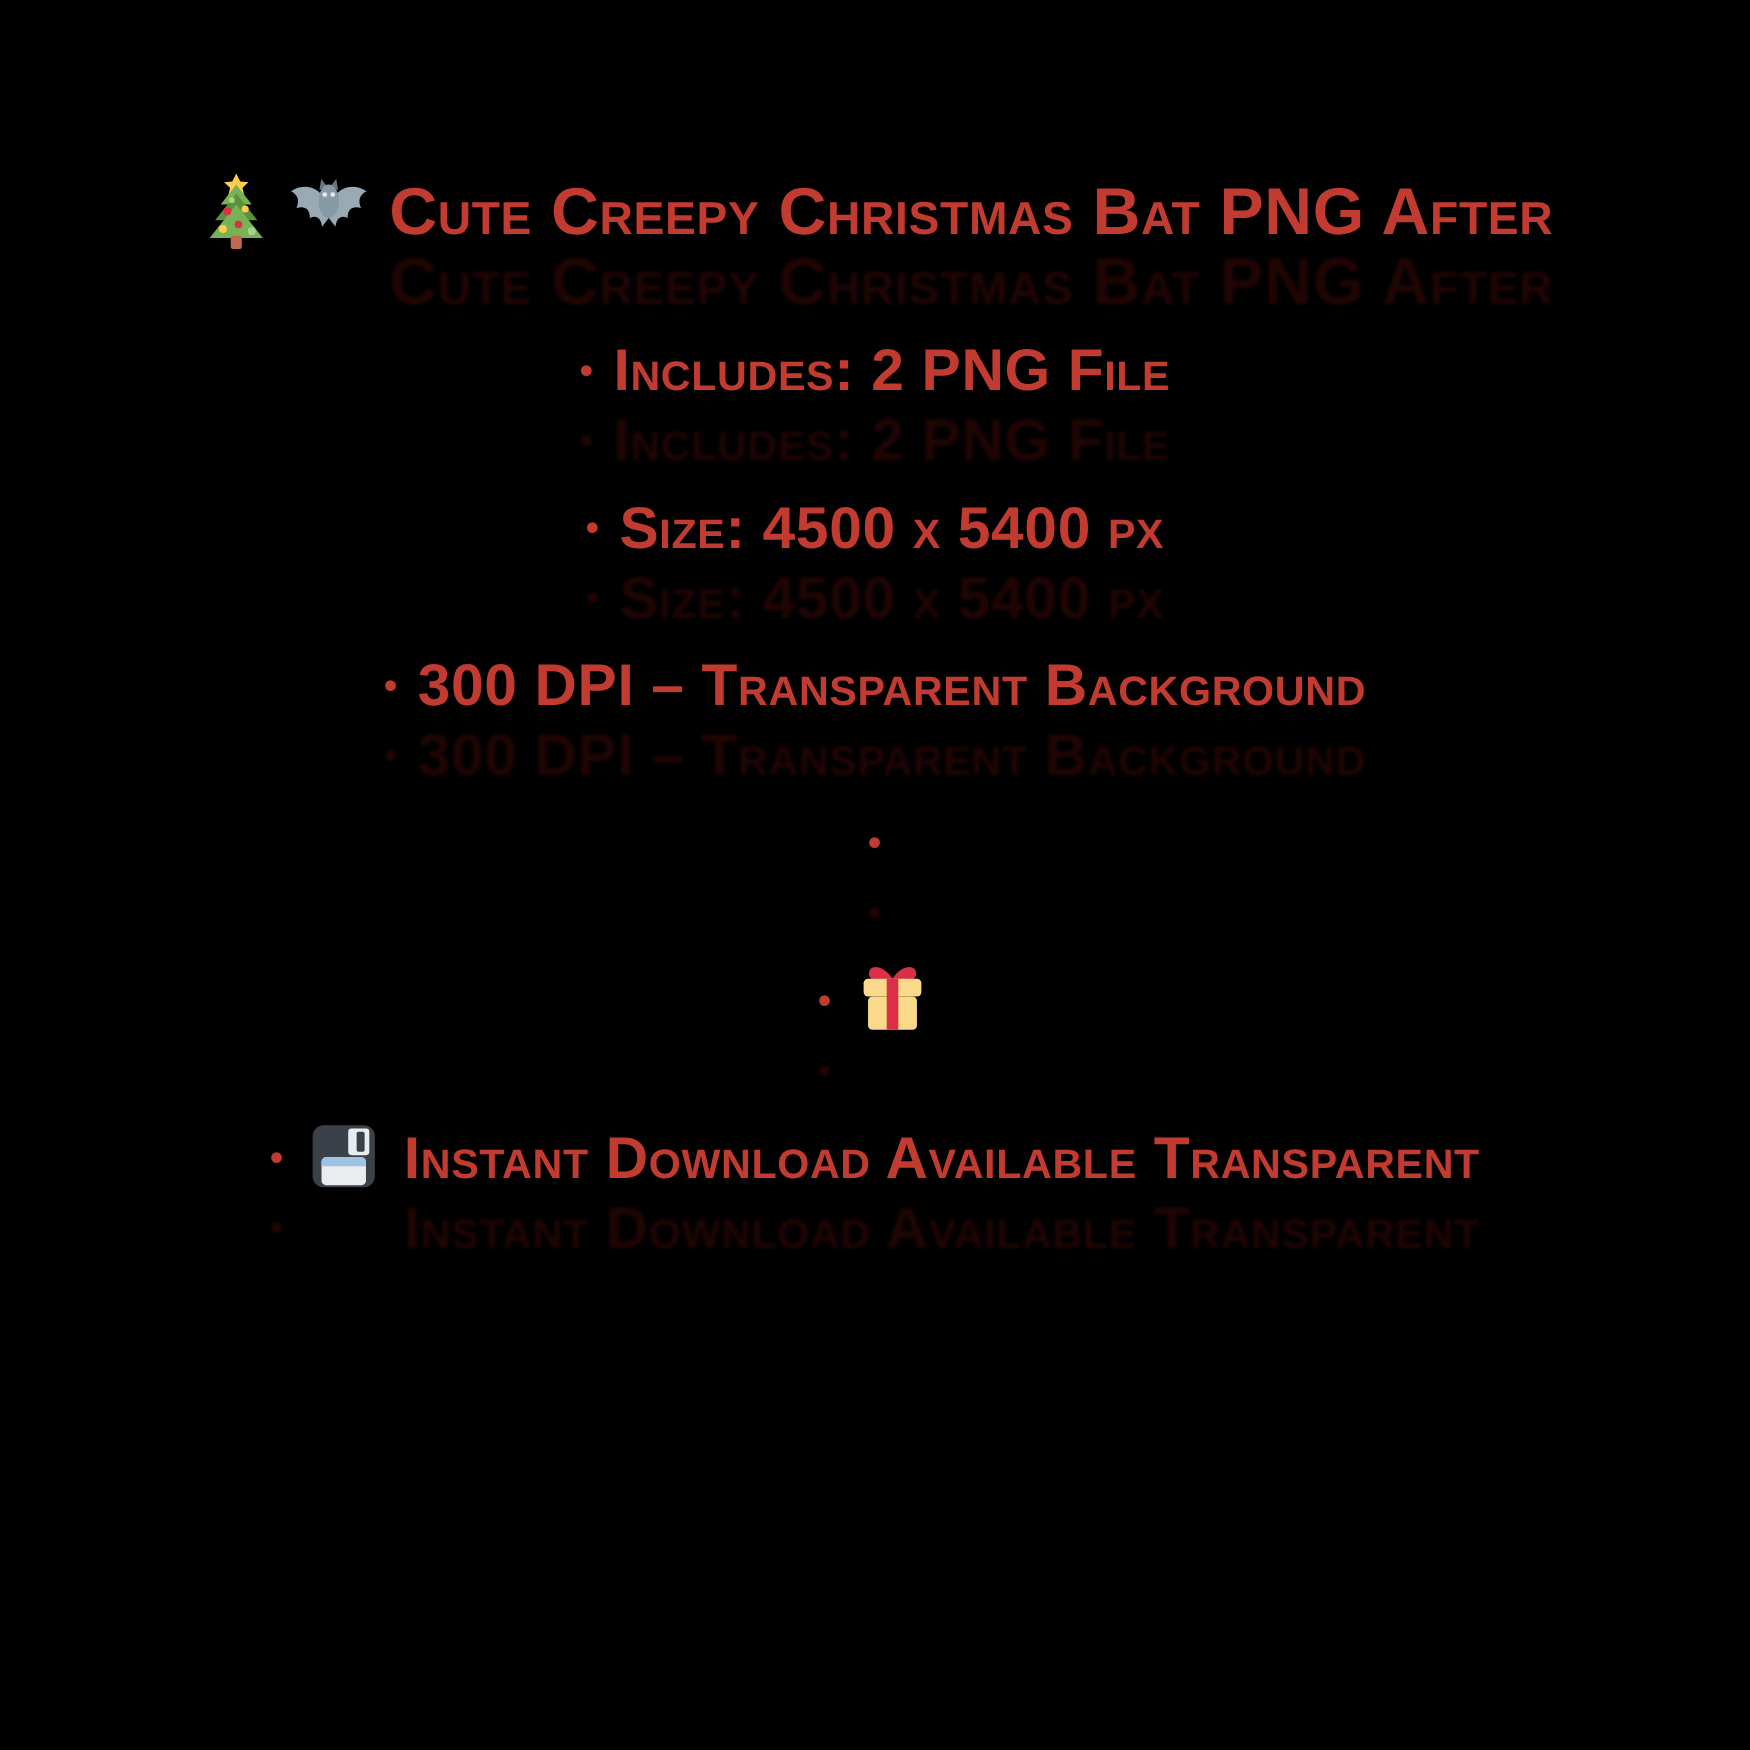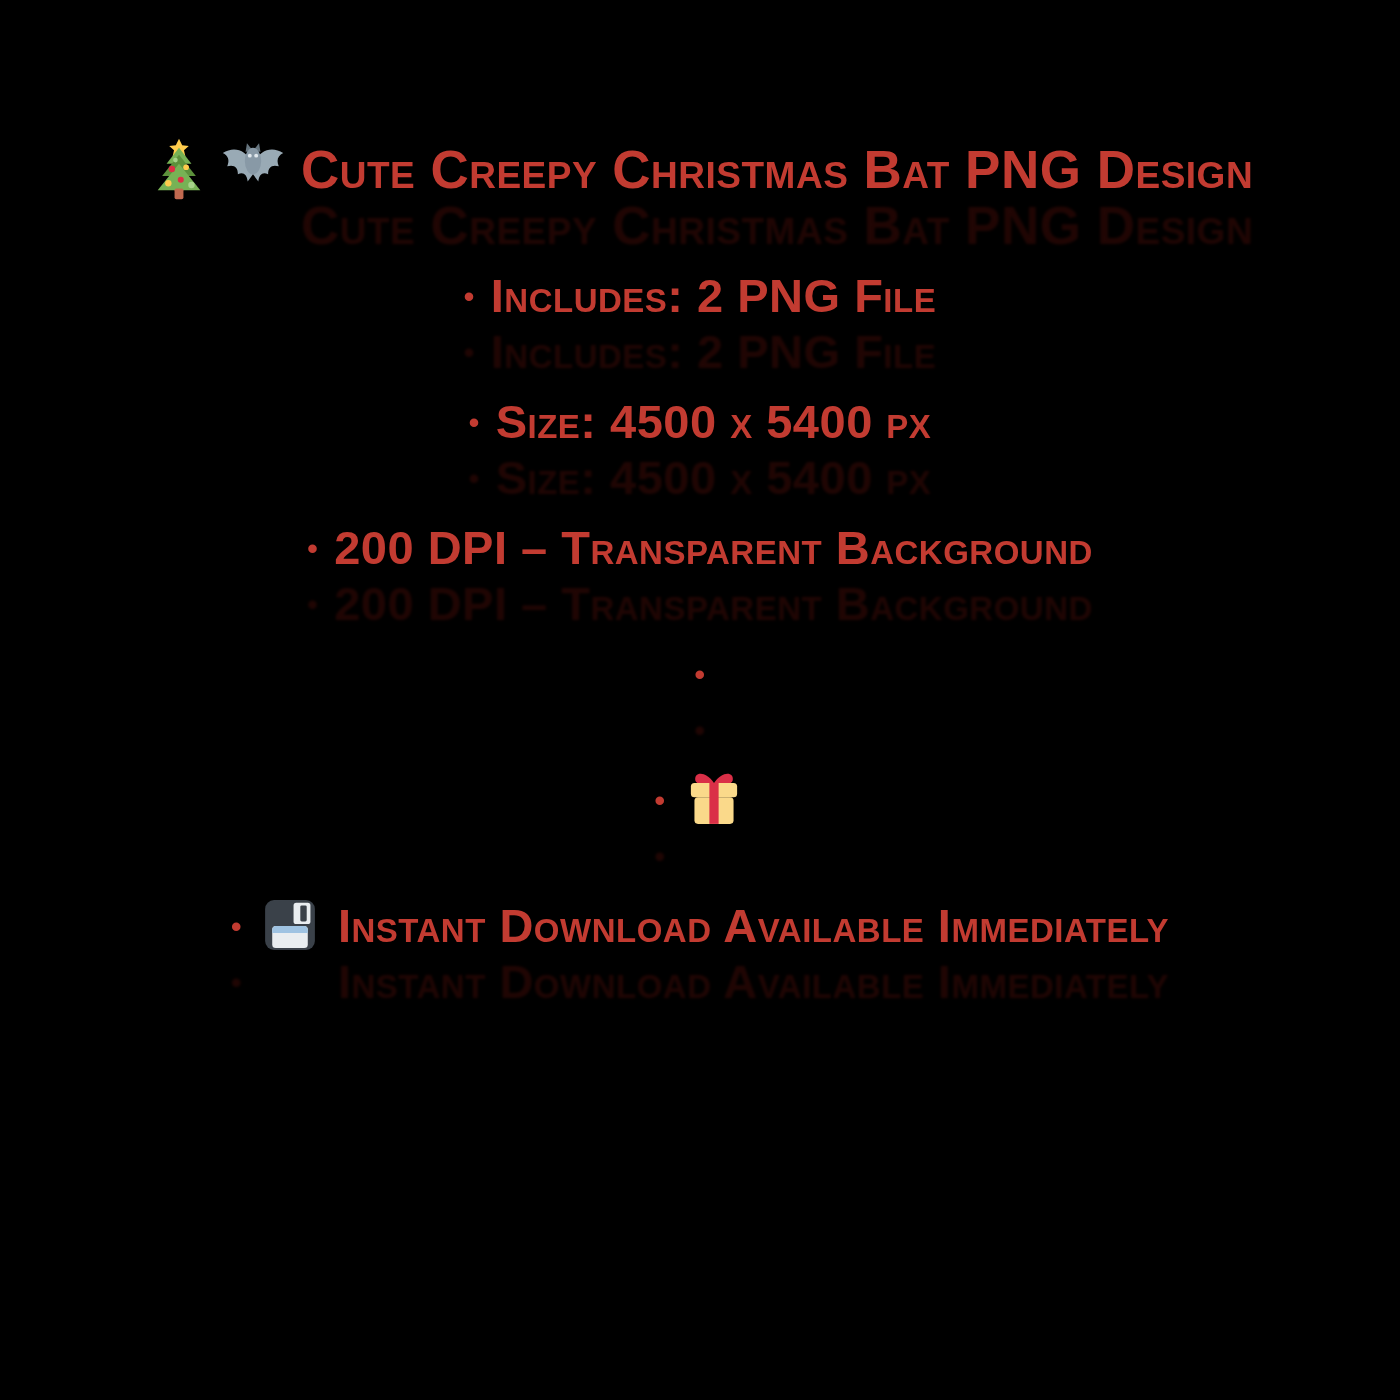--- a/index.html
+++ b/index.html
@@ -91,36 +91,36 @@
     <path d="M17,14 C14,7 7,5 1,9 C4,10.5 5,13 3.5,16.5 C7.5,15.5 9.5,17 9.5,21 C12.5,19.5 14.5,21 15,25 L18,21 Z" fill="#99AAB5"></path>
     <path d="M19,14 C22,7 29,5 35,9 C32,10.5 31,13 32.5,16.5 C28.5,15.5 26.5,17 26.5,21 C23.5,19.5 21.5,21 21,25 L18,21 Z" fill="#99AAB5"></path>
     <polygon points="13.8,8.5 14.6,3.5 17.4,7" fill="#66757F"></polygon>
     <polygon points="22.2,8.5 21.4,3.5 18.6,7" fill="#66757F"></polygon>
     <ellipse cx="18" cy="13.5" rx="4.6" ry="7.5" fill="#8899A6"></ellipse>
     <circle cx="16.2" cy="10.5" r="1.1" fill="#E1E8ED"></circle>
     <circle cx="19.8" cy="10.5" r="1.1" fill="#E1E8ED"></circle>
   </svg>
           </span>
         </span>
-    <span class="txt">Cute Creepy Christmas Bat PNG Design</span>
+    <span class="txt">Cute Creepy Christmas Bat PNG After</span>
   </div>
       <div class="line">
     <span class="bullet">•</span>
 
     <span class="txt">Includes: 2 PNG File</span>
   </div>
       <div class="line">
     <span class="bullet">•</span>
 
     <span class="txt">Size: 4500 x 5400 px</span>
   </div>
       <div class="line">
     <span class="bullet">•</span>
 
-    <span class="txt">200 DPI – Transparent Background</span>
+    <span class="txt">300 DPI – Transparent Background</span>
   </div>
       <div class="line">
     <span class="bullet">•</span>
 
   </div>
       <div class="line">
     <span class="bullet">•</span>
     <span class="icons">
           <span class="icon">
             <svg viewBox="0 0 36 36" aria-hidden="true">
@@ -139,16 +139,16 @@
           <span class="icon">
             <svg viewBox="0 0 36 36" aria-hidden="true">
     <rect x="4" y="4" width="28" height="28" rx="5" fill="#3A4149"></rect>
     <rect x="20" y="5.5" width="9.5" height="12" rx="1.5" fill="#E9EDF0"></rect>
     <rect x="23.8" y="7" width="3.6" height="9" rx="0.8" fill="#3A4149"></rect>
     <rect x="8" y="18.5" width="20" height="12.5" rx="2" fill="#E9EDF0"></rect>
     <path d="M8,20.5 C8,19.4 8.9,18.5 10,18.5 L26,18.5 C27.1,18.5 28,19.4 28,20.5 L28,22.5 L8,22.5 Z" fill="#9FC3E2"></path>
   </svg>
           </span>
         </span>
-    <span class="txt">Instant Download Available Immediately</span>
+    <span class="txt">Instant Download Available Transparent</span>
   </div>
     </div>
 </div>
 
 </body></html>

